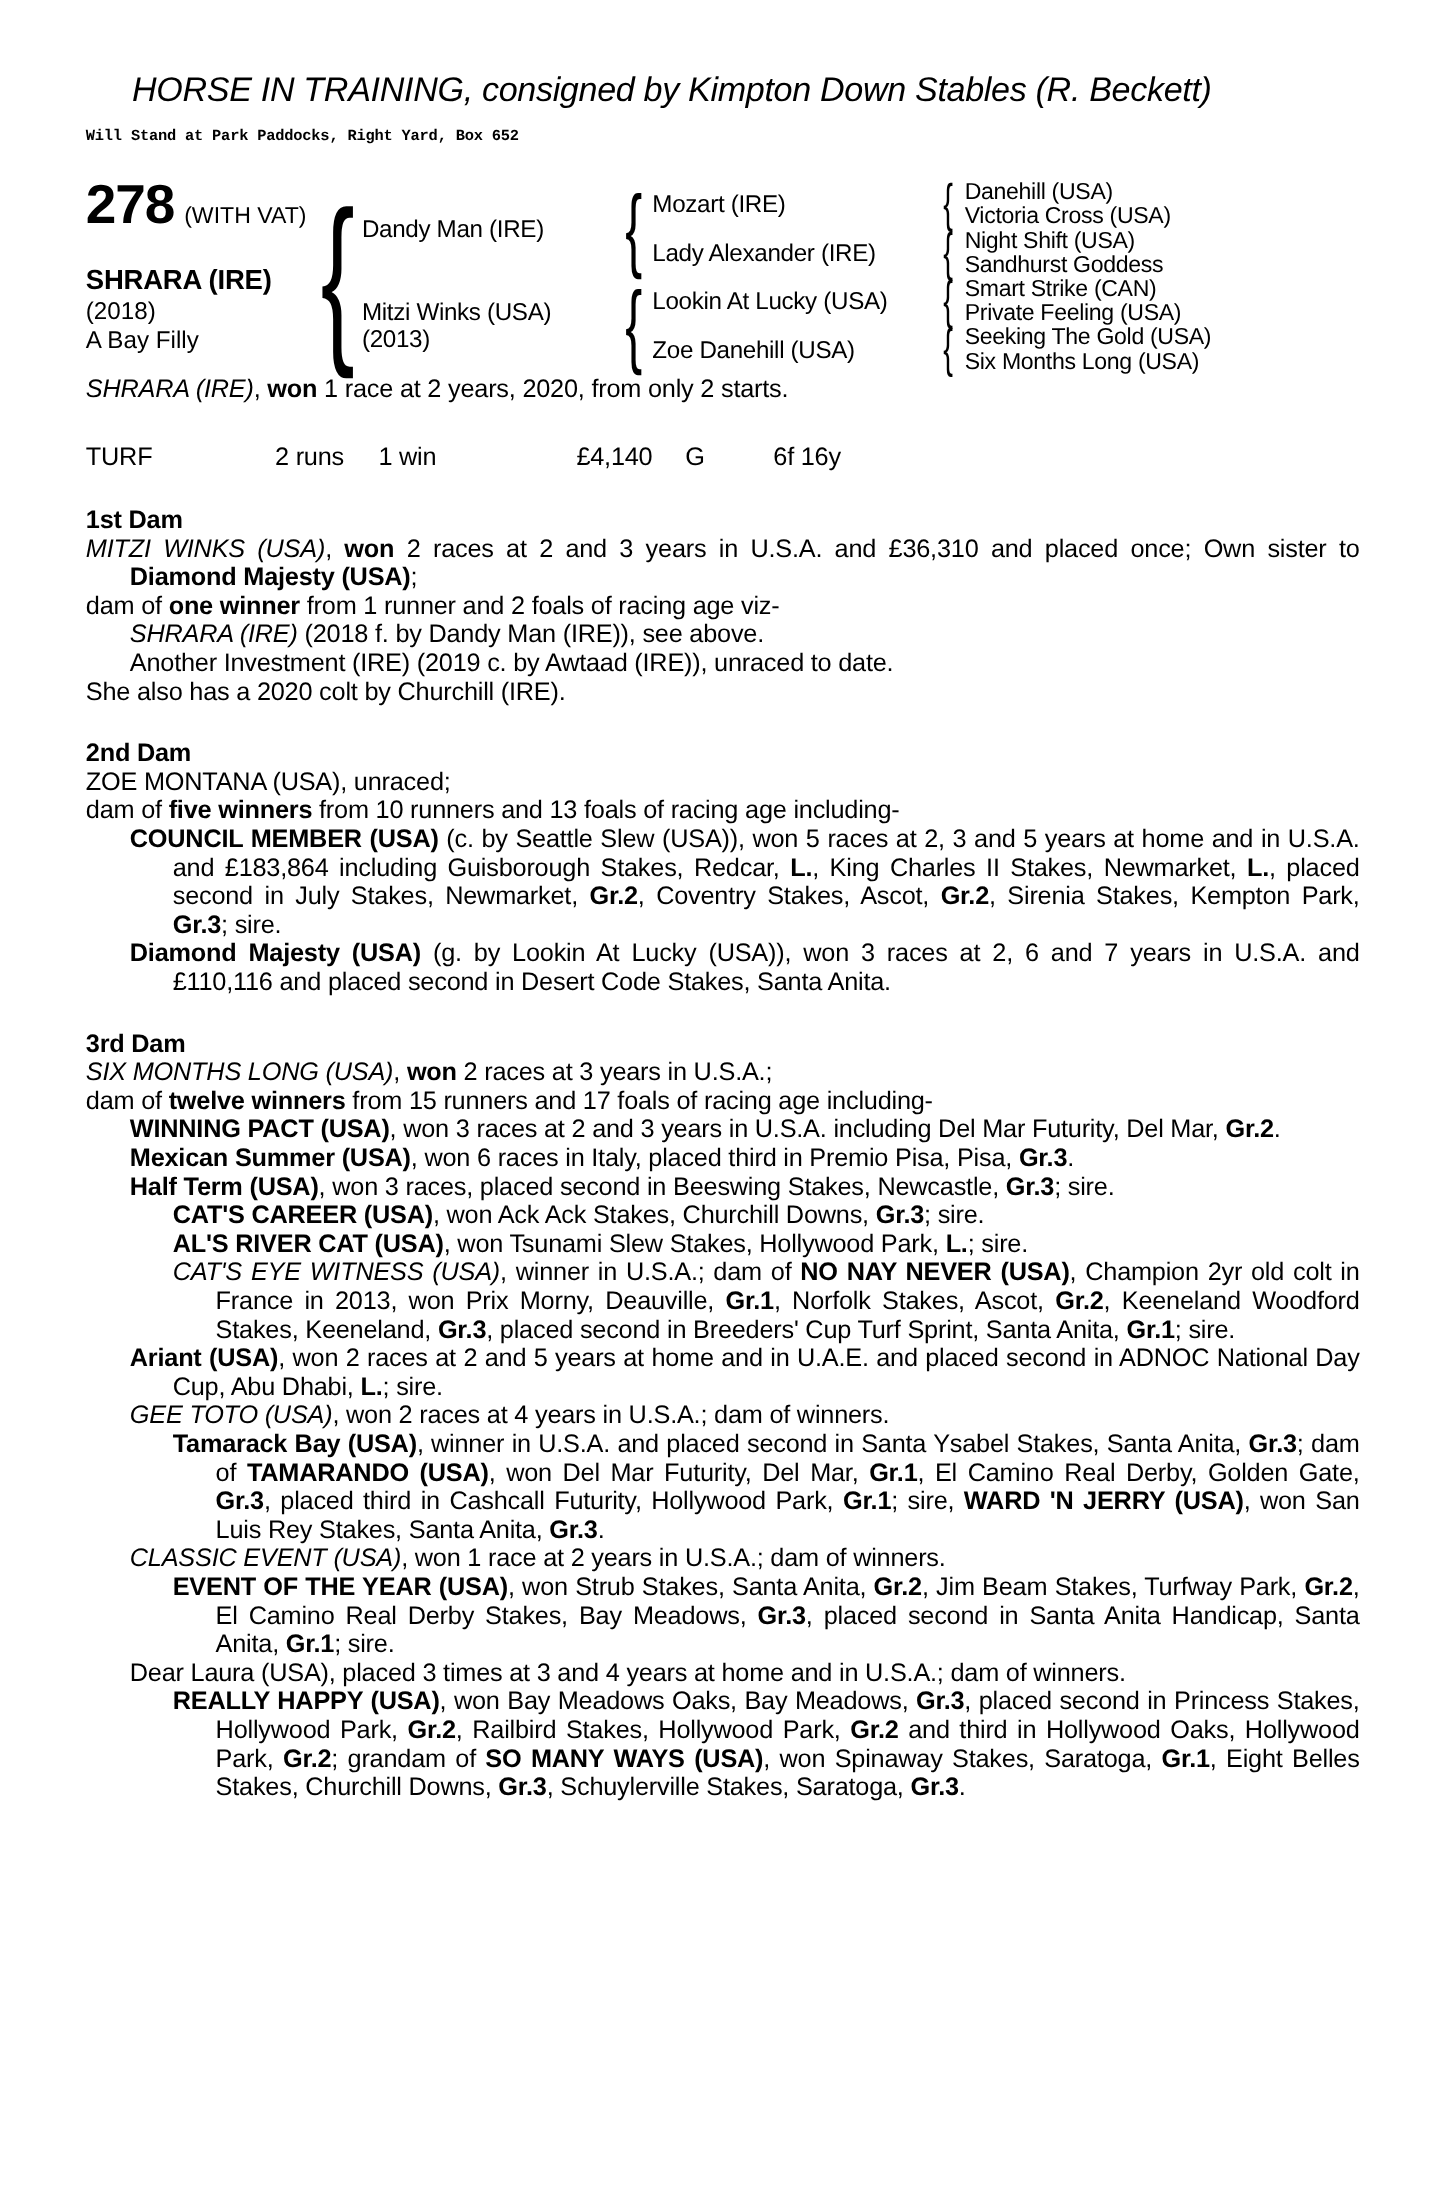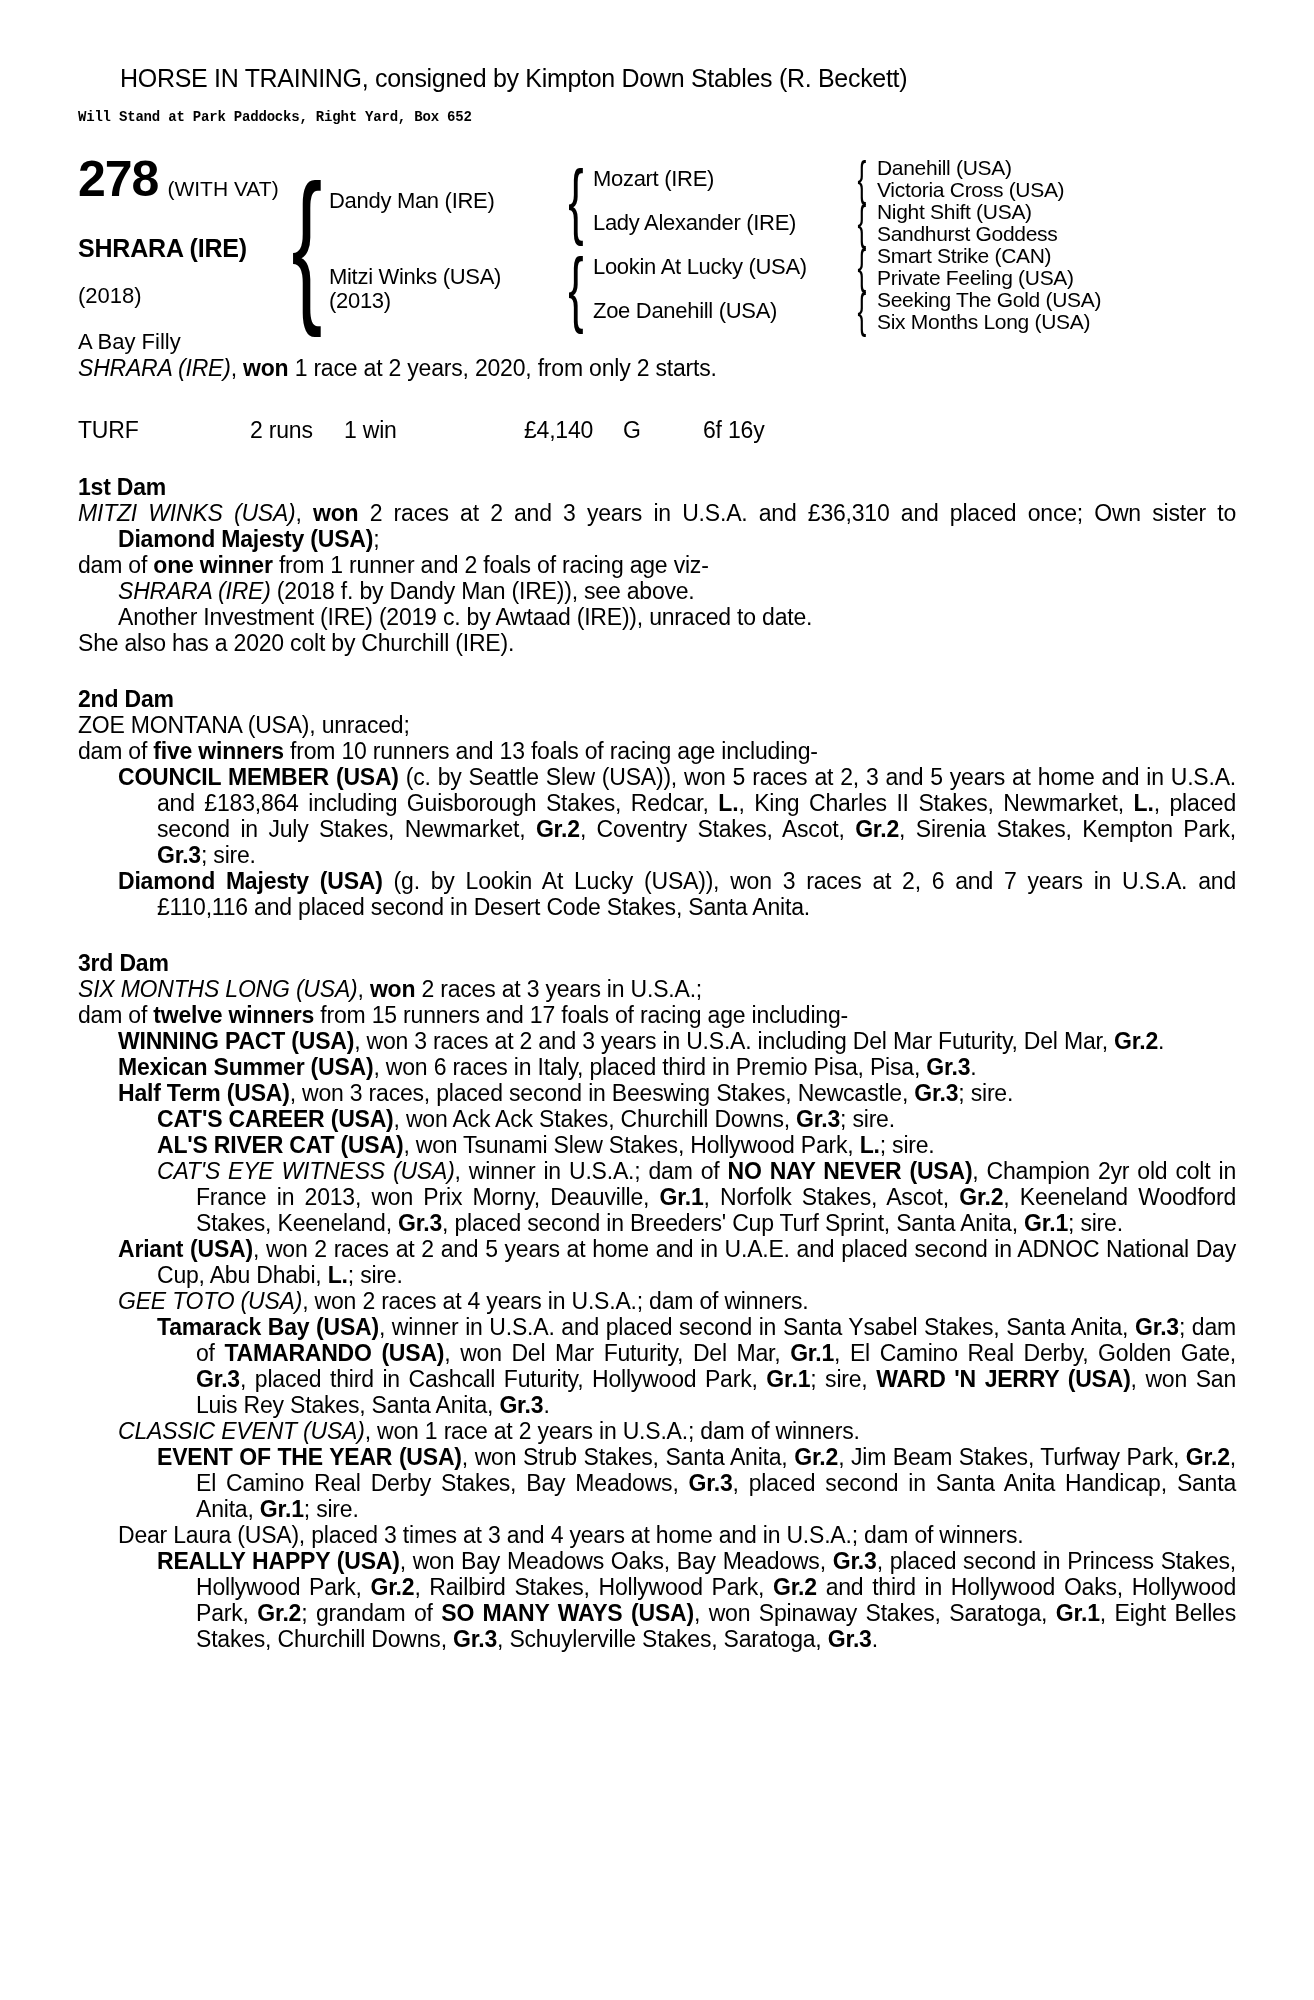--- a/index.html
+++ b/index.html
@@ -2,31 +2,31 @@
 <html><head>
 <meta charset="utf-8">
 <style>
   html,body { margin:0; padding:0; background:#ffffff; }
   .page {
     position:relative; width:1314px; height:2000px; overflow:hidden;
     background:#fff; color:#000; box-sizing:border-box;
     padding:64px 78px 0 78px;
     font-family:"Liberation Sans", sans-serif;
   }
-  .catalog-header { font-size:25px; padding-left:42px; letter-spacing:-0.3px; white-space:nowrap; }
+  .catalog-header { font-style:italic; font-size:31px; padding-left:42px; letter-spacing:-0.3px; white-space:nowrap; }
   .stand-line { font-weight:bold; font-size:14px; margin-top:16px; letter-spacing:-0.2px;font-family:Liberation Mono, monospace; }
 
   
   .pedigree-block { display:flex; margin-top:32px; align-items:flex-start; }
   .lot-col { width:207px; flex:none; }
   .lot-line { display:flex; align-items:baseline; gap:9px; }
   .lot-number { font-size:50px; font-weight:bold; line-height:0.9; letter-spacing:-1px; }
   .lot-vat { font-size:21px; }
   .horse-name { font-size:25px; font-weight:bold; margin-top:32px; letter-spacing:-0.2px; }
-  .horse-year, .horse-desc { font-size:22px; line-height:26px;margin-top:20px; }
+  .horse-year, .horse-desc { font-size:22px; line-height:26px; }
 
   .tree { display:flex; align-items:center; }
   .brace { display:flex; align-items:center; justify-content:center; overflow:visible; }
   .brace span { display:block; line-height:0.9; transform:scaleX(0.55); font-weight:400; }
   .brace-big  { width:44px; height:176px; }
   .brace-big span { font-size:168px; }
   .brace-mid  { width:34px; }
   .brace-mid span { font-size:84px; }
   .brace-sm   { width:30px; }
   .brace-sm span { font-size:48px; }

